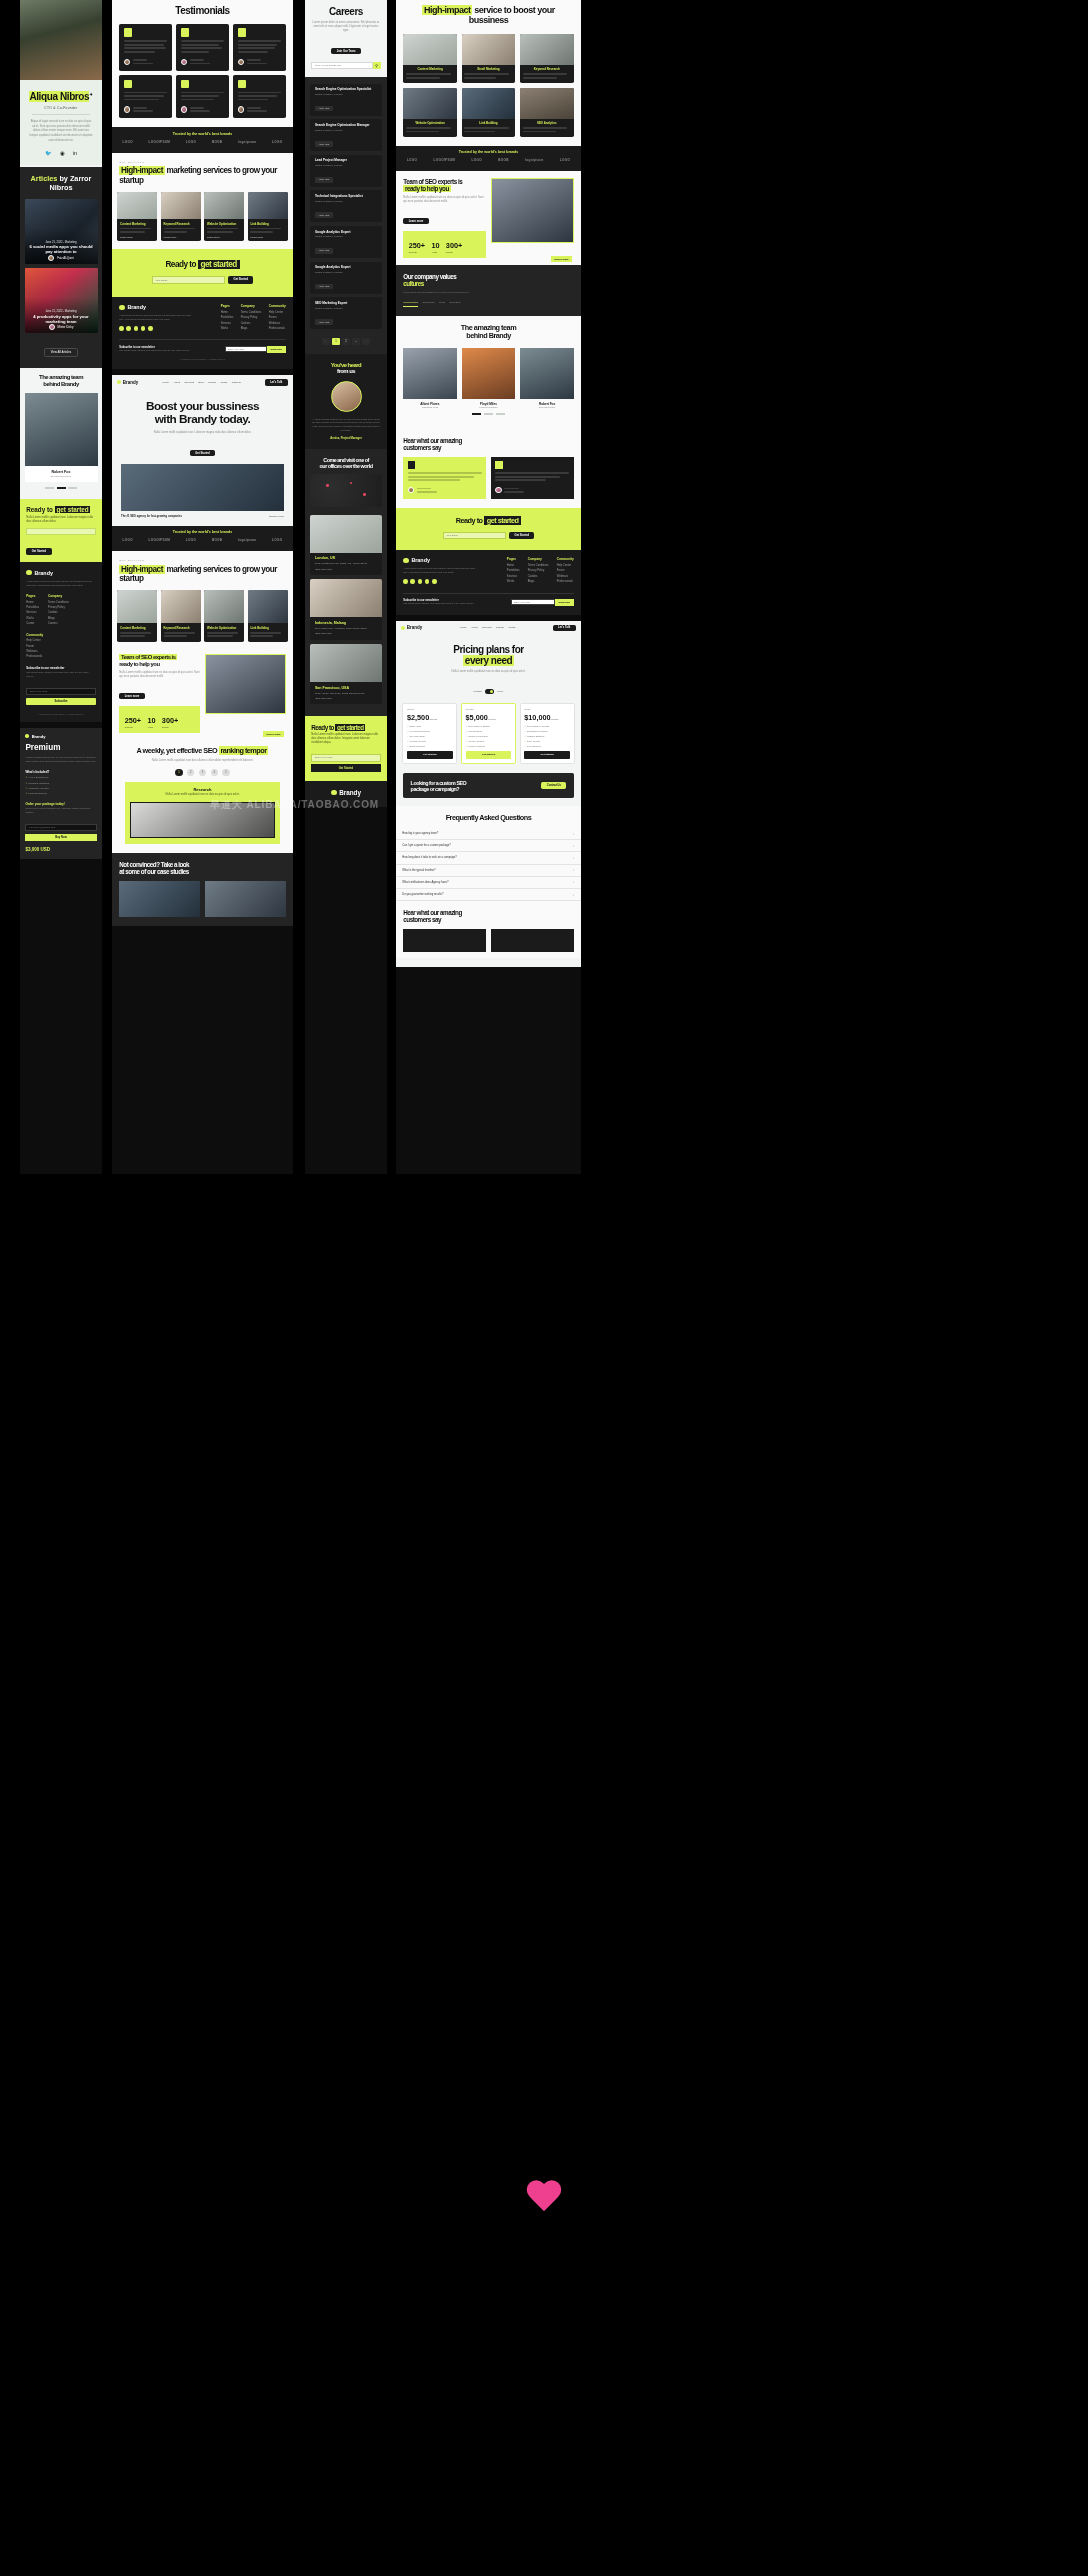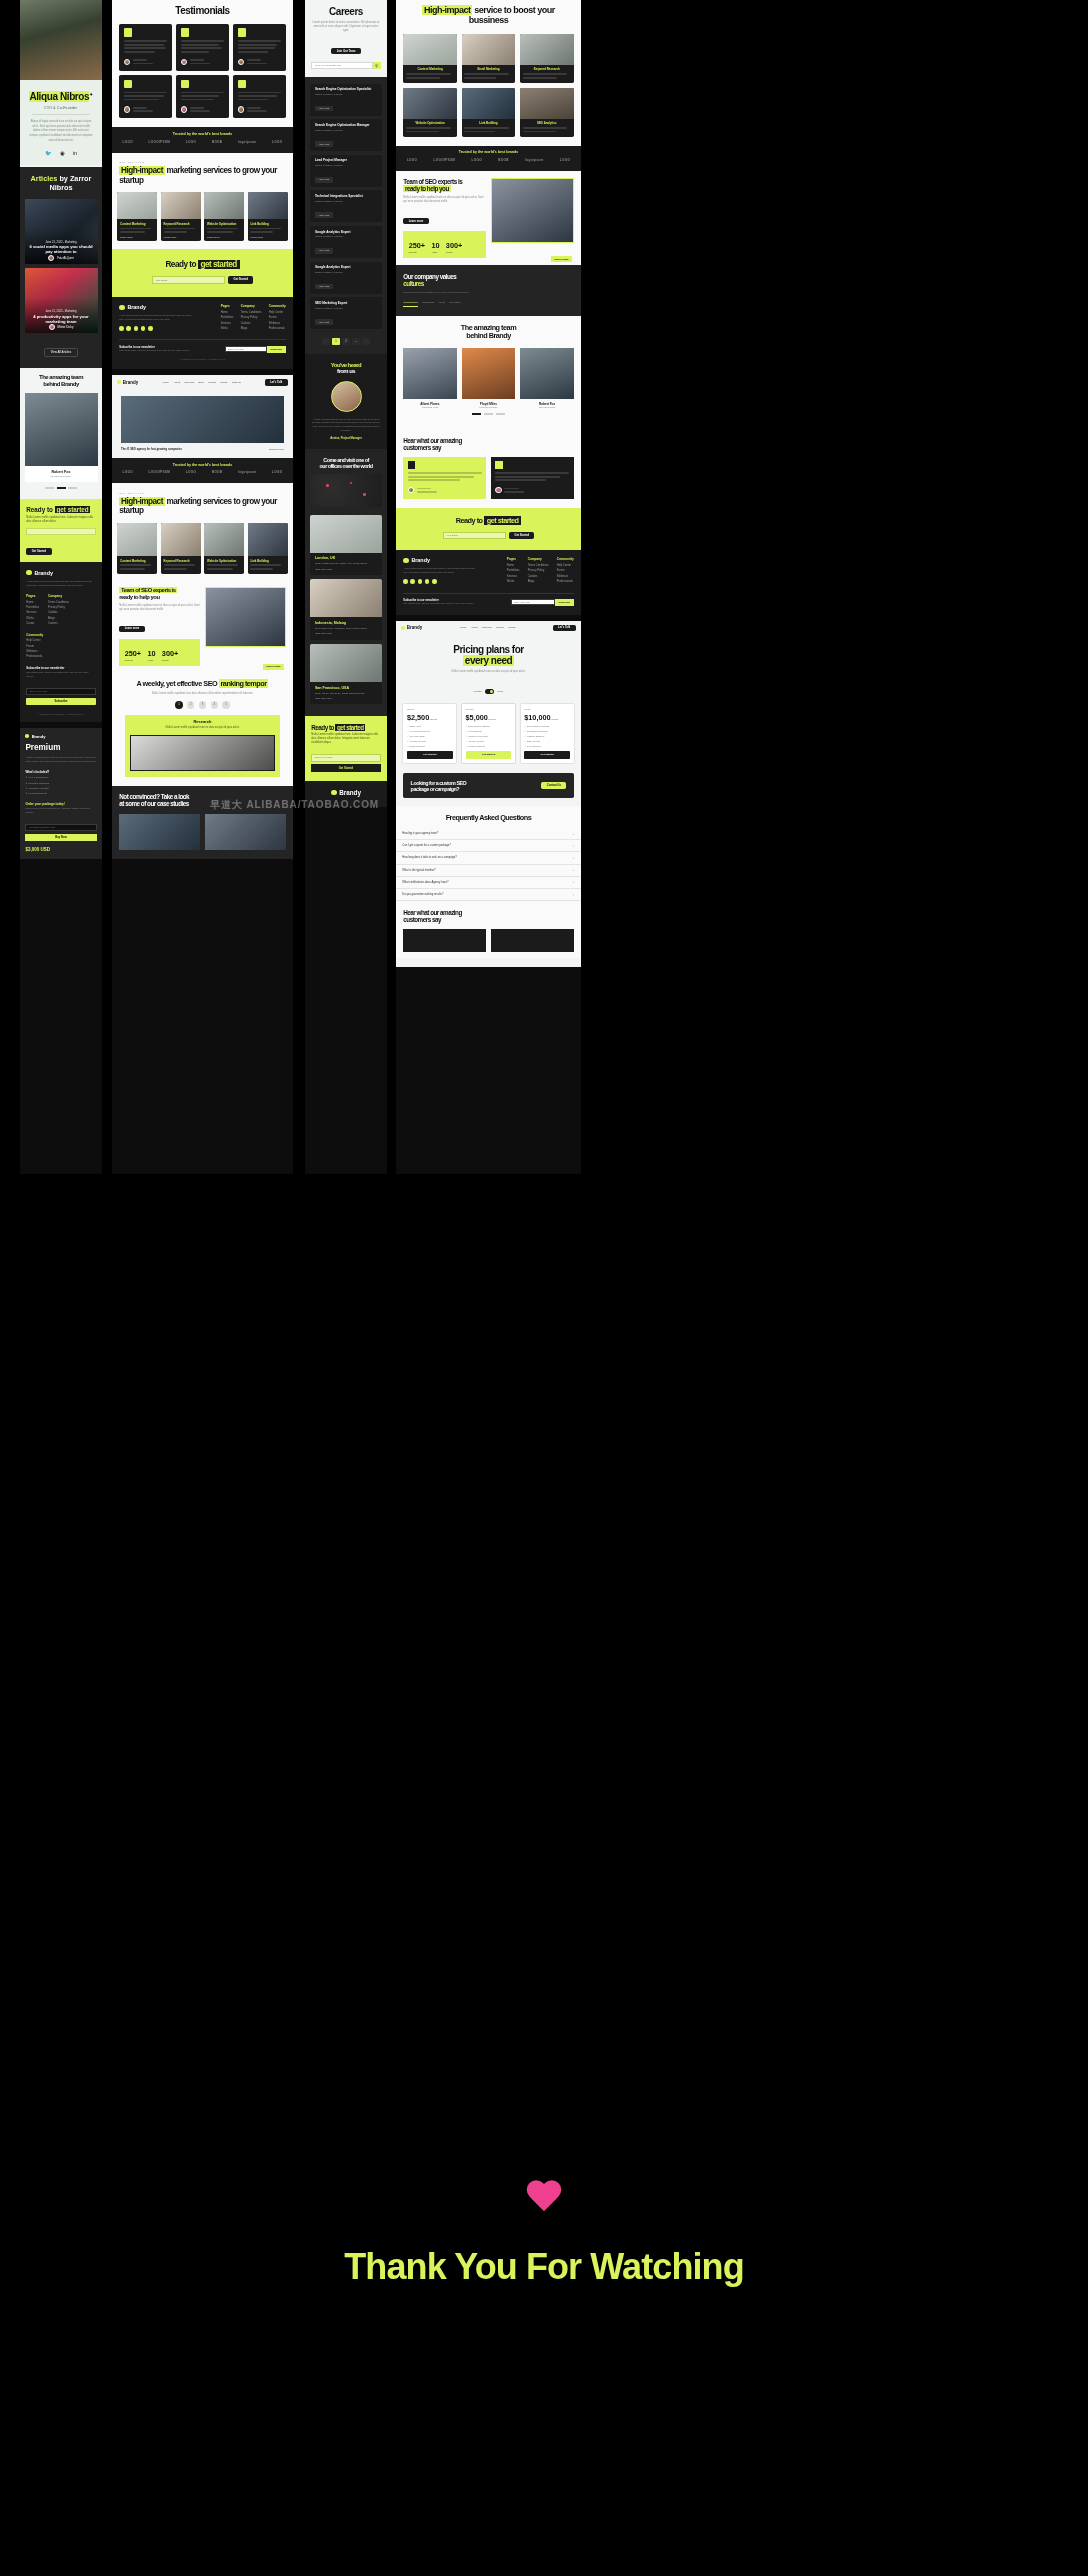--- a/index.html
+++ b/index.html
@@ -529,20 +529,28 @@
           <li>Home</li>
           <li>About</li>
           <li>Services</li>
           <li>Blog</li>
           <li>Pricing</li>
           <li>Works</li>
           <li>Careers</li>
         </ul>
         <span class="btn btn-dark">Let's Talk</span>
       </div>
+      <div style="text-align:center;padding:11px 9px 0;">
+        <div class="h-xl" style="font-size:11.8px;color:#111;">
+          <span>Boost your bussiness</span><br>
+          <span>with Brandy today.</span>
+        </div>
+        <div class="tiny" style="margin-top:4.5px;">Nulla Lorem mollit cupidatat irure. Laborum magna nulla duis ullamco cillum dolor.</div>
+        <div style="margin-top:5.4px;"><span class="btn btn-dark">Get Started</span></div>
+      </div>
       <div class="img ph8" style="height:47px;margin:7.3px 9px 0;"></div>
       <div style="display:flex;justify-content:space-between;align-items:center;padding:4.5px 9px 0;">
         <div style="font-size:2.7px;color:#222;font-weight:bold;">The #1 SEO agency for fast-growing companies</div>
         <div style="font-size:2.5px;color:#444;">Explore More</div>
       </div>
     </div>
 
     <div class="darker" style="padding-bottom:5.4px;">
       <div class="stripttl">Trusted by the world's best brands</div>
       <div class="logos">
@@ -1121,17 +1129,16 @@
           <div class="darker" style="padding:4.5px;height:23.6px;"></div>
         </div>
       </div>
     </div>
   </div>
 
   <div class="wm">早道大 ALIBABA/TAOBAO.COM</div>
 
   <div class="thanks">
     <div class="heart"></div>
-    <div class="ty-title">Thank You For Watching</div>
   </div>
 
 </div>
 
 
 </body></html>

